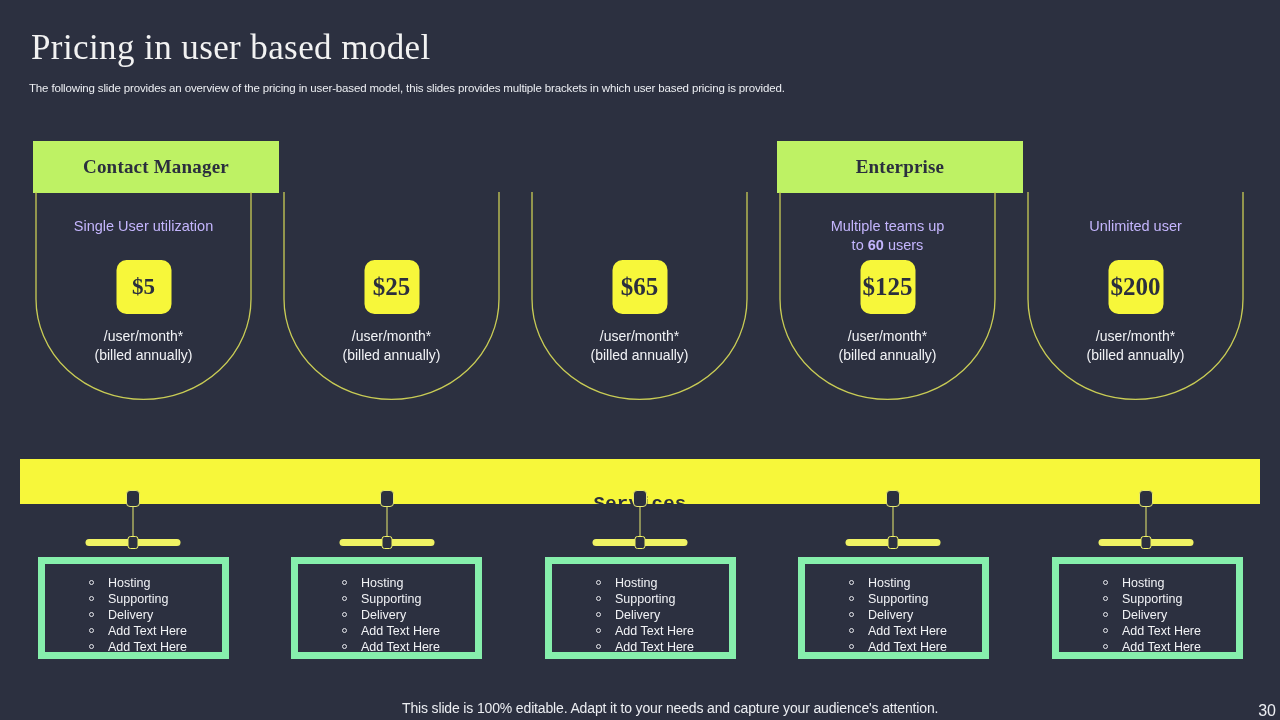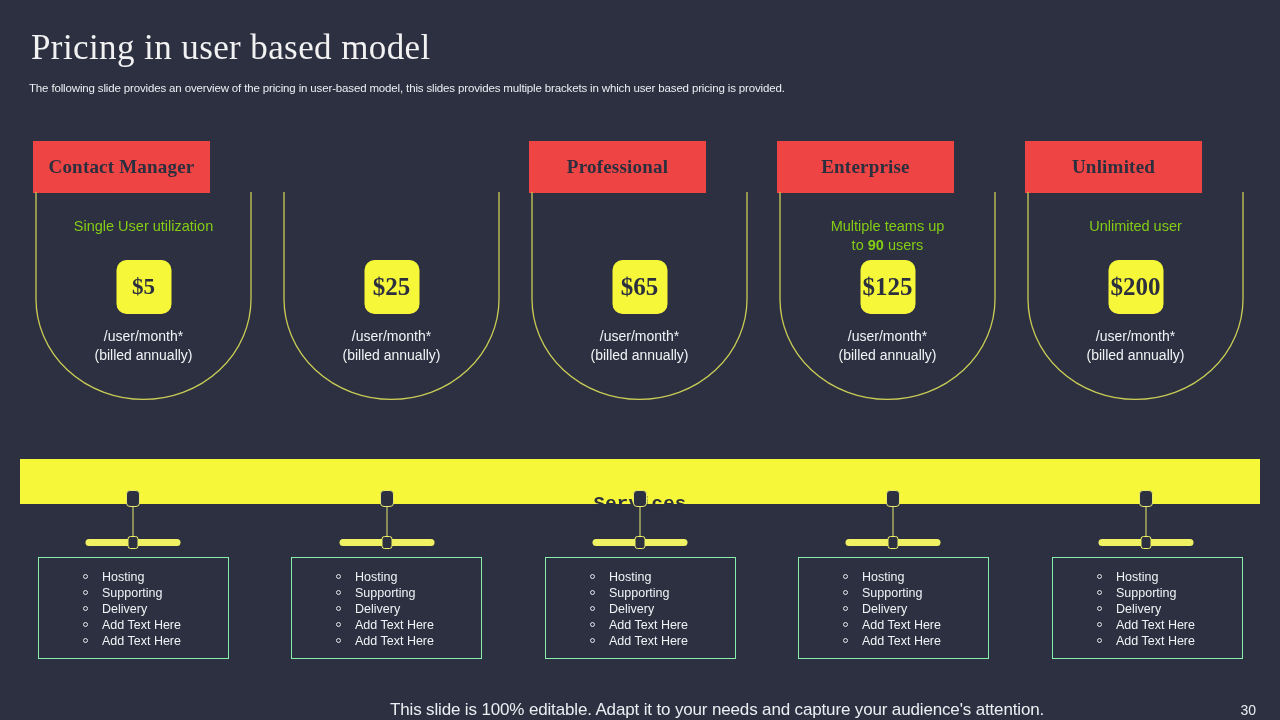--- a/index.html
+++ b/index.html
@@ -50,23 +50,23 @@
   
   .plan-card {
     position: absolute;
     top: 141px;
     width: 221px;
     height: 262px;
   }
   .plan-header {
     position: absolute;
     left: 0; top: 0;
-    width: 177px;
+    width: 246px;
     height: 52px;
-    background: #ef4444;
+    background: #bef264;
     display: flex;
     align-items: center;
     justify-content: center;
   }
   .plan-header-label {
     font-family: "Liberation Serif", serif;
     font-size: 19px;
     font-weight: 700;
     color: #2b2f3e;
     letter-spacing: 0.2px;
@@ -80,21 +80,21 @@
     pointer-events: none;
   }
   .plan-desc {
     position: absolute;
     left: 0;
     top: 76px;
     width: 221px;
     text-align: center;
     font-size: 14.5px;
     line-height: 19px;
-    color: #84cc16;
+    color: #c4b5fd;
   }
   .plan-desc b { font-weight: 700; }
   .plan-price-box {
     position: absolute;
     left: 50%;
     transform: translateX(-50%);
     top: 119px;
     width: 55px;
     height: 54px;
     background: #f7f73a;
@@ -201,21 +201,21 @@
     background: #2c3040;
     box-sizing: border-box;
   }
 
   
   .svc-box {
     position: absolute;
     top: 557px;
     width: 191px;
     height: 102px;
-    border: 1px solid #86efac;
+    border: 7px solid #86efac;
     box-sizing: border-box;
   }
   .svc-list {
     position: absolute;
     left: 44px;
     top: 11px;
     margin: 0;
     padding: 0;
     list-style: none;
   }
@@ -234,32 +234,32 @@
     width: 5px;
     height: 5px;
     border: 1px solid #e8e9ee;
     border-radius: 50%;
     box-sizing: border-box;
   }
 
   
   #footer-note {
     position: absolute;
-    left: 390px;
+    left: 402px;
     top: 700px;
-    font-size: 17px;
+    font-size: 14px;
     color: #eceef2;
     letter-spacing: -0.15px;
     white-space: nowrap;
   }
   #page-number {
     position: absolute;
-    right: 24px;
+    right: 4px;
     top: 702px;
-    font-size: 14px;
+    font-size: 16px;
     color: #eceef2;
   }
 </style>
 </head>
 <body>
 
 <div id="slide">
 
   <div id="page-title">Pricing in user based model</div>
   <div id="page-subtitle">The following slide provides an overview of the pricing in user-based model, this slides provides multiple brackets in which user based pricing is provided.</div>
@@ -281,48 +281,42 @@
       <div class="plan-card" style="left: 281px;">
         <svg class="plan-body-shape" viewBox="0 0 221 212" width="221" height="212">
           <path d="M3 1 L3 108 A 107 100 0 0 0 218 108 L218 1" fill="none" stroke="#c9cc55" stroke-width="1.3"></path>
         </svg>
         <div class="plan-price-box">
           <span class="plan-price-text">$25</span>
         </div>
         <div class="plan-note"><span>/user/month*</span><br><span>(billed annually)</span></div>
       </div>
       <div class="plan-card" style="left: 529px;">
-        <div class="plan-header">
-          <span class="plan-header-label">Professional</span>
-        </div>
         <svg class="plan-body-shape" viewBox="0 0 221 212" width="221" height="212">
           <path d="M3 1 L3 108 A 107 100 0 0 0 218 108 L218 1" fill="none" stroke="#c9cc55" stroke-width="1.3"></path>
         </svg>
         <div class="plan-price-box">
           <span class="plan-price-text">$65</span>
         </div>
         <div class="plan-note"><span>/user/month*</span><br><span>(billed annually)</span></div>
       </div>
       <div class="plan-card" style="left: 777px;">
         <div class="plan-header">
           <span class="plan-header-label">Enterprise</span>
         </div>
         <svg class="plan-body-shape" viewBox="0 0 221 212" width="221" height="212">
           <path d="M3 1 L3 108 A 107 100 0 0 0 218 108 L218 1" fill="none" stroke="#c9cc55" stroke-width="1.3"></path>
         </svg>
-        <div class="plan-desc">Multiple teams up<br>to <b>90</b> users</div>
+        <div class="plan-desc">Multiple teams up<br>to <b>60</b> users</div>
         <div class="plan-price-box">
           <span class="plan-price-text">$125</span>
         </div>
         <div class="plan-note"><span>/user/month*</span><br><span>(billed annually)</span></div>
       </div>
       <div class="plan-card" style="left: 1025px;">
-        <div class="plan-header">
-          <span class="plan-header-label">Unlimited</span>
-        </div>
         <svg class="plan-body-shape" viewBox="0 0 221 212" width="221" height="212">
           <path d="M3 1 L3 108 A 107 100 0 0 0 218 108 L218 1" fill="none" stroke="#c9cc55" stroke-width="1.3"></path>
         </svg>
         <div class="plan-desc">Unlimited user</div>
         <div class="plan-price-box">
           <span class="plan-price-text">$200</span>
         </div>
         <div class="plan-note"><span>/user/month*</span><br><span>(billed annually)</span></div>
       </div>
     </div>

